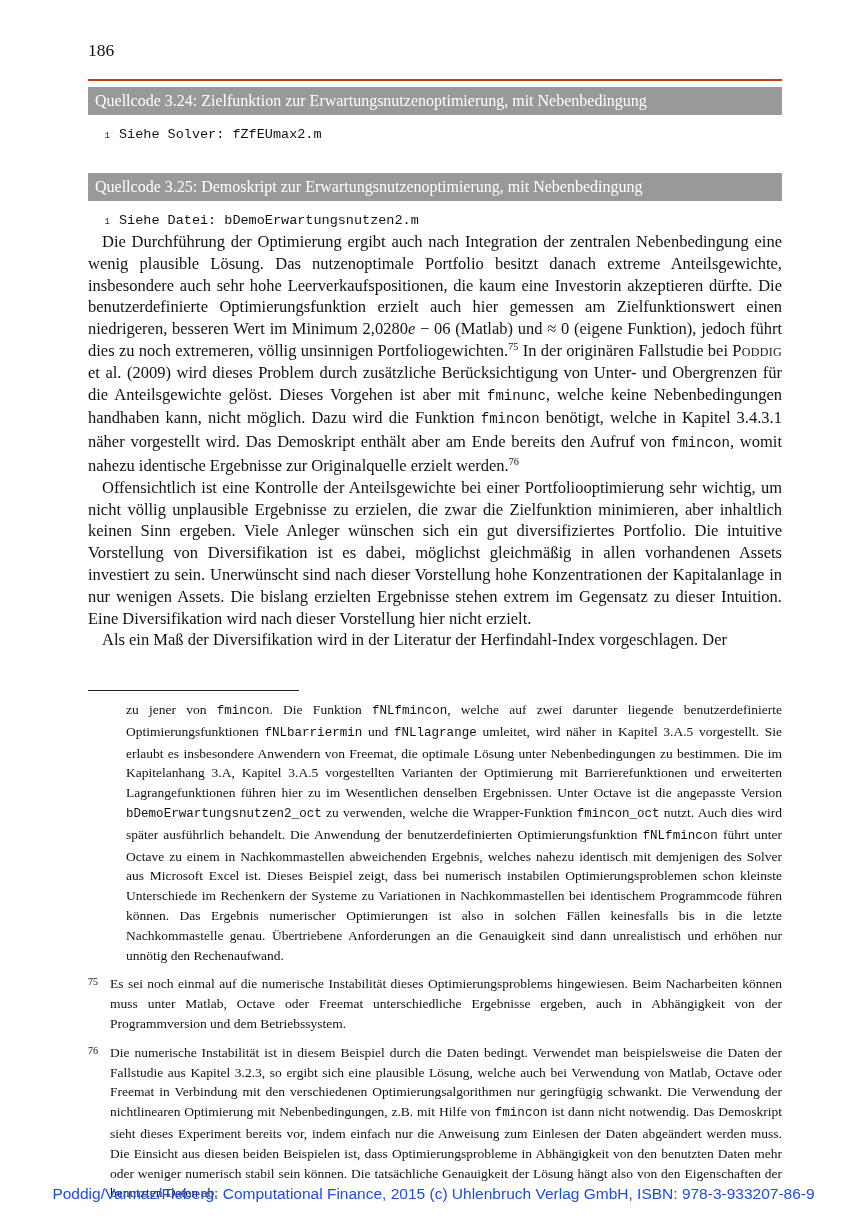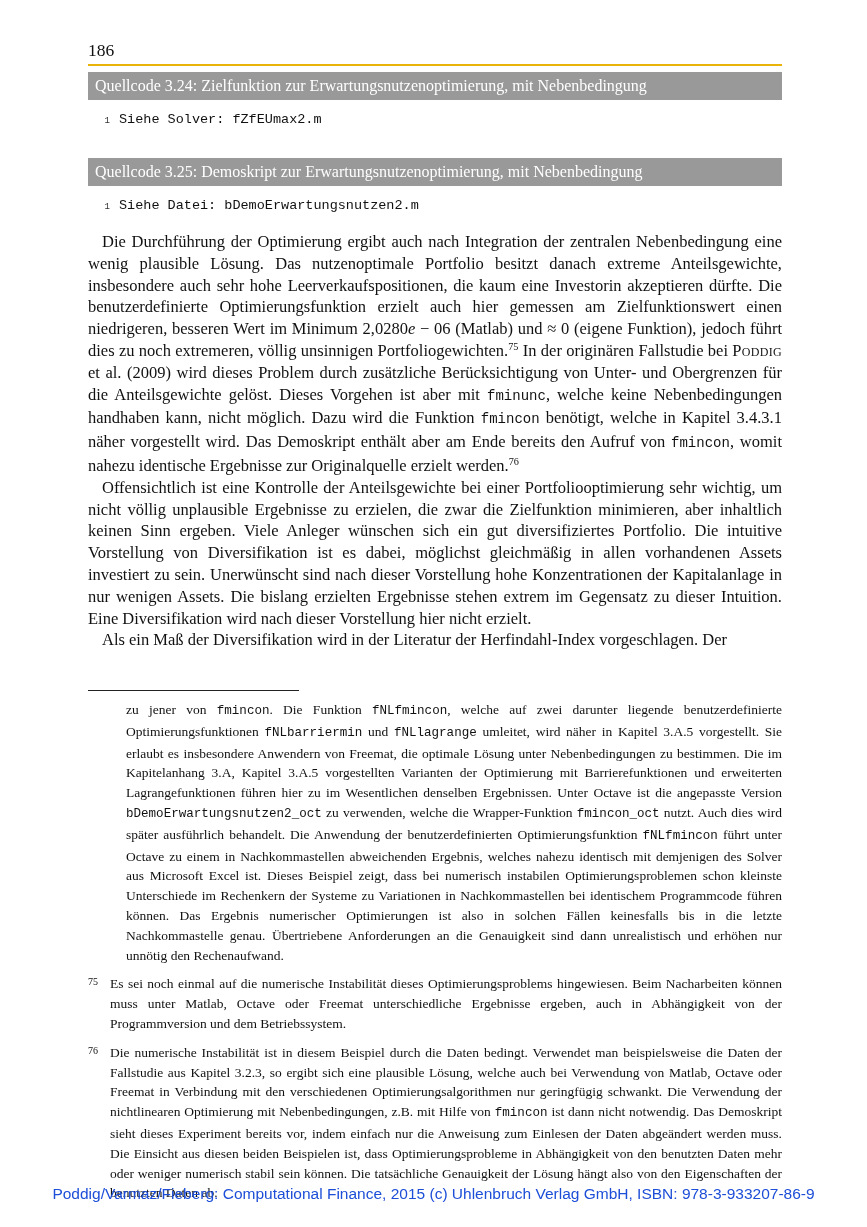--- a/index.html
+++ b/index.html
@@ -6,40 +6,40 @@
   .page{
     position:relative; width:867px; height:1227px; background:#ffffff;
     font-family:"Liberation Serif", serif; color:#111111; overflow:hidden;
   }
   .content{position:absolute; left:88px; top:0; width:694px;}
 
   
   .runhead{
     display:flex; justify-content:space-between; align-items:baseline;
     margin-top:39px; font-size:17.5px; line-height:22px;
-    border-bottom:2px solid #eab308; padding-bottom:3px;
+    border-bottom:2px solid #c2410c; padding-bottom:18px;
   }
 
   
   .listing{margin-top:6px;}
   .listing + .listing{margin-top:28px;}
   .listing-bar{
     background:#999999; color:#ffffff; height:28px; line-height:28px;
     font-size:16px; padding-left:7px; white-space:nowrap; overflow:hidden;
   }
   .code-line{
     display:flex; align-items:baseline; margin:11px 0 0 8px;
     font-family:"Liberation Mono", monospace; font-size:13.5px; line-height:17px;
   }
   .code-line .lineno{
     font-size:9px; color:#333333; width:14px; text-align:right; margin-right:9px; flex:none;
   }
 
   
-  .body-text{margin-top:15px; font-size:16.5px; line-height:21.8px; text-align:justify;}
+  .body-text{font-size:16.5px; line-height:21.8px; text-align:justify;}
   .para{text-indent:14px; margin:0;}
   .inline-code{font-family:"Liberation Mono", monospace; font-size:0.85em;}
   .smallcaps{font-variant:small-caps; letter-spacing:0.3px;}
   sup.fn-ref{font-size:0.62em; line-height:0; vertical-align:super;}
   em{font-style:italic;}
 
   
   .fn-block{position:absolute; left:88px; top:690px; width:694px;
     font-size:13.5px; line-height:19.8px; text-align:justify;}
   .fn-rule{width:211px; border-top:1.5px solid #222222; margin-bottom:9px;}

